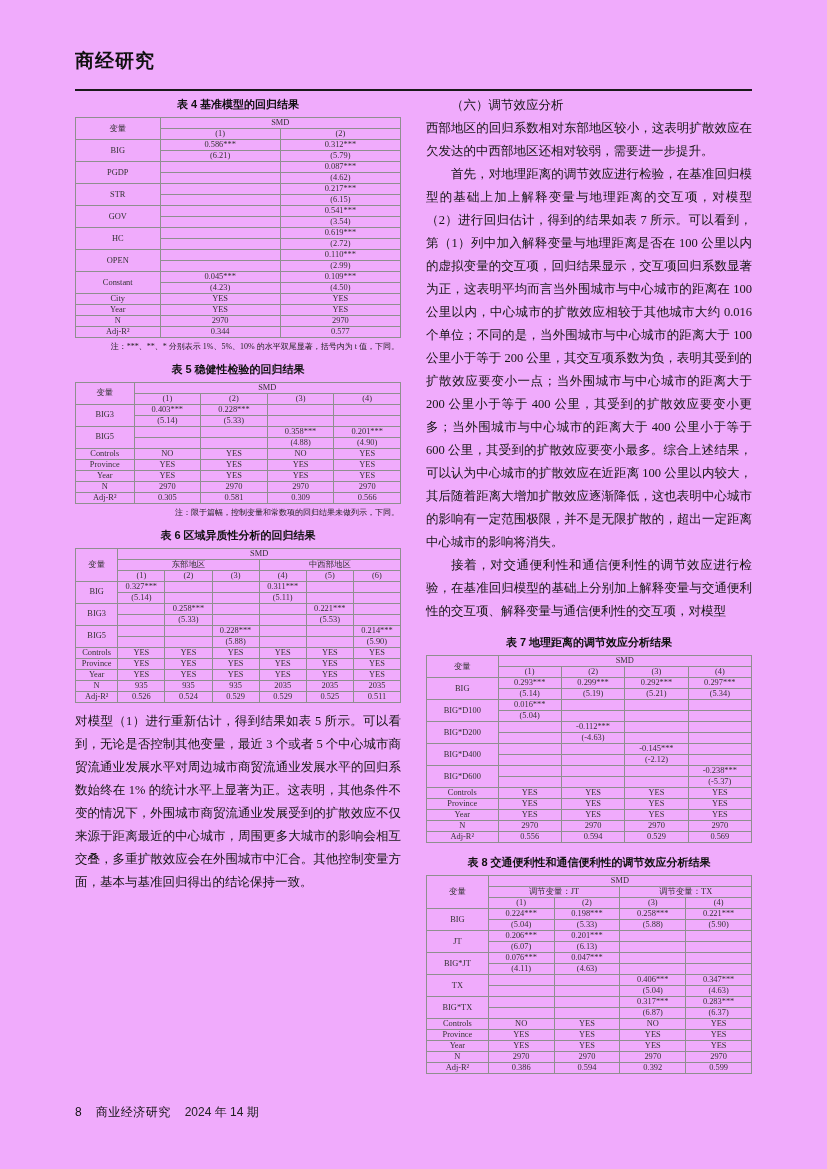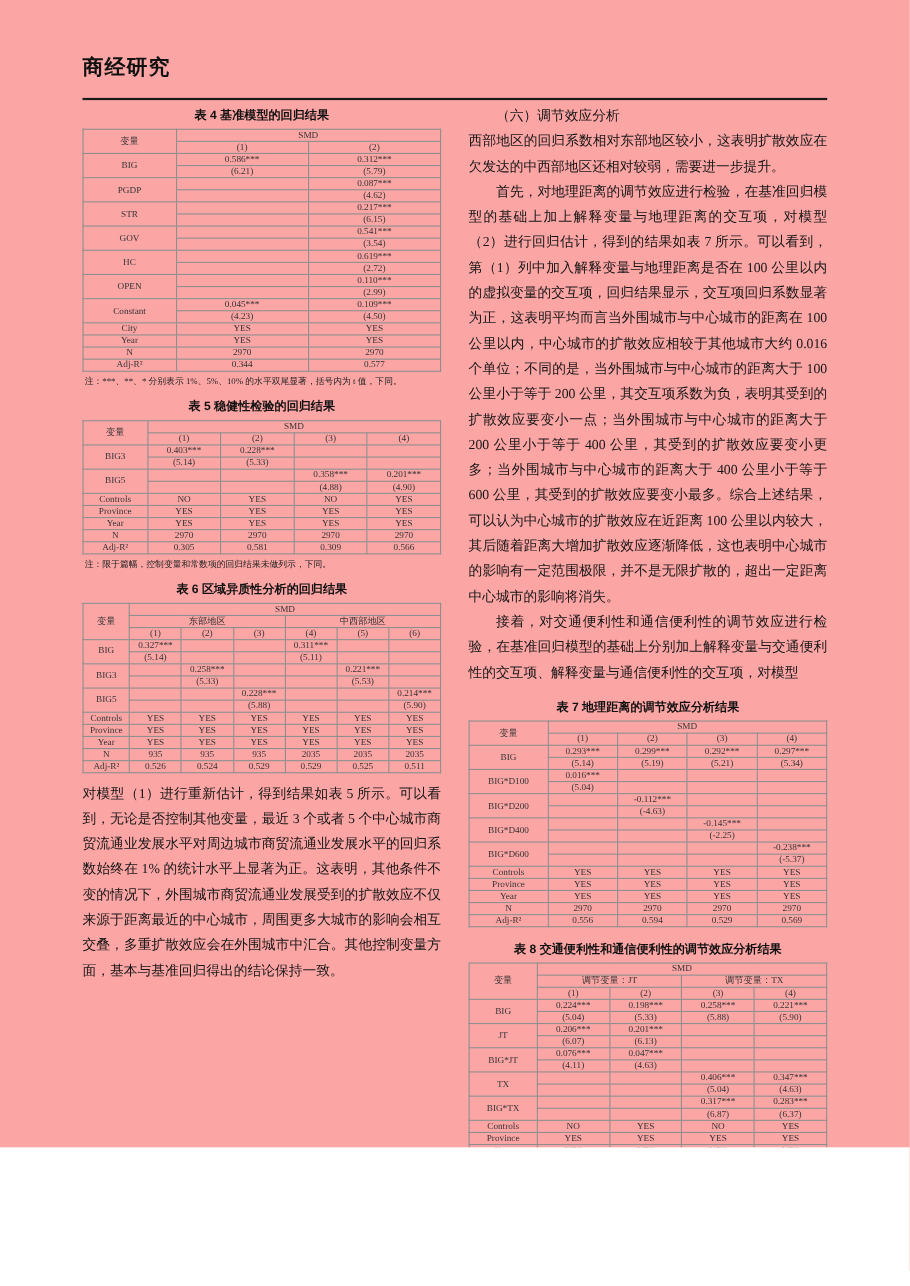--- a/index.html
+++ b/index.html
@@ -1,37 +1,37 @@
 <!DOCTYPE html>
 <html><head>
 <meta charset="utf-8">
 <style>
   html,body { margin:0; padding:0; }
   body { width:827px; height:1169px; background:#ffffff; font-family:"Liberation Serif","DejaVu Serif",serif; color:#1c1c1c; }
-  .page { position:relative; width:827px; height:1043px; background:#fca5a5; overflow:hidden; }
+  .page { position:relative; width:827px; height:1169px; background:#f0abfc; overflow:hidden; }
 
   
   .header-title { position:absolute; left:75px; top:48px; font-family:"Liberation Sans","DejaVu Sans",sans-serif; font-weight:bold; font-size:19px; letter-spacing:1px; color:#111; }
   .header-rule { position:absolute; left:75px; top:89px; width:677px; height:2px; background:#1a1a1a; }
 
   
   .col { position:absolute; top:94px; width:326px; }
   .col.left { left:75px; }
   .col.right { left:426px; }
 
   
   .tbl-title { text-align:center; font-family:"Liberation Sans","DejaVu Sans",sans-serif; font-weight:bold; font-size:11px; color:#111; margin:3px 0 5px 0; }
   table.tbl { width:100%; border-collapse:collapse; table-layout:fixed; font-size:8.4px; color:#333; font-family:"Liberation Serif","DejaVu Serif",serif; }
   table.tbl td { border:1px solid #8f8f8f; height:10px; line-height:10px; padding:0 1px; text-align:center; vertical-align:middle; overflow:hidden; white-space:nowrap; }
   .t4 col.cvar { width:26%; }
   .t5 col.cvar { width:18%; }
   .t6 col.cvar { width:13%; }
   .t7 col.cvar { width:22%; }
   .t8 col.cvar { width:19%; }
-  .tbl-note { font-size:8px; line-height:1.35; color:#222; margin:4px 2px 9px 2px; }
+  .tbl-note { font-size:8px; line-height:1.35; color:#222; margin:4px 2px 9px 2px;text-align:right; }
   .tbl-gap { height:9px; }
 
   
   .para { font-size:12.5px; line-height:1.84; text-align:justify; margin:0; color:#151515; }
   .para.indent { text-indent:2em; }
   .text-block { margin-top:7px; }
 
   
   .footer { position:absolute; left:75px; top:1104px; display:flex; align-items:baseline; gap:14px; font-size:12px; }
   .footer .pageno { font-family:"Liberation Sans","DejaVu Sans",sans-serif; color:#111; }
@@ -441,21 +441,21 @@
           <tr>
             <td rowspan="2">BIG*D400</td>
             <td></td>
             <td></td>
             <td>-0.145***</td>
             <td></td>
           </tr>
           <tr>
             <td></td>
             <td></td>
-            <td>(-2.25)</td>
+            <td>(-2.12)</td>
             <td></td>
           </tr>
           <tr>
             <td rowspan="2">BIG*D600</td>
             <td></td>
             <td></td>
             <td></td>
             <td>-0.238***</td>
           </tr>
           <tr>

